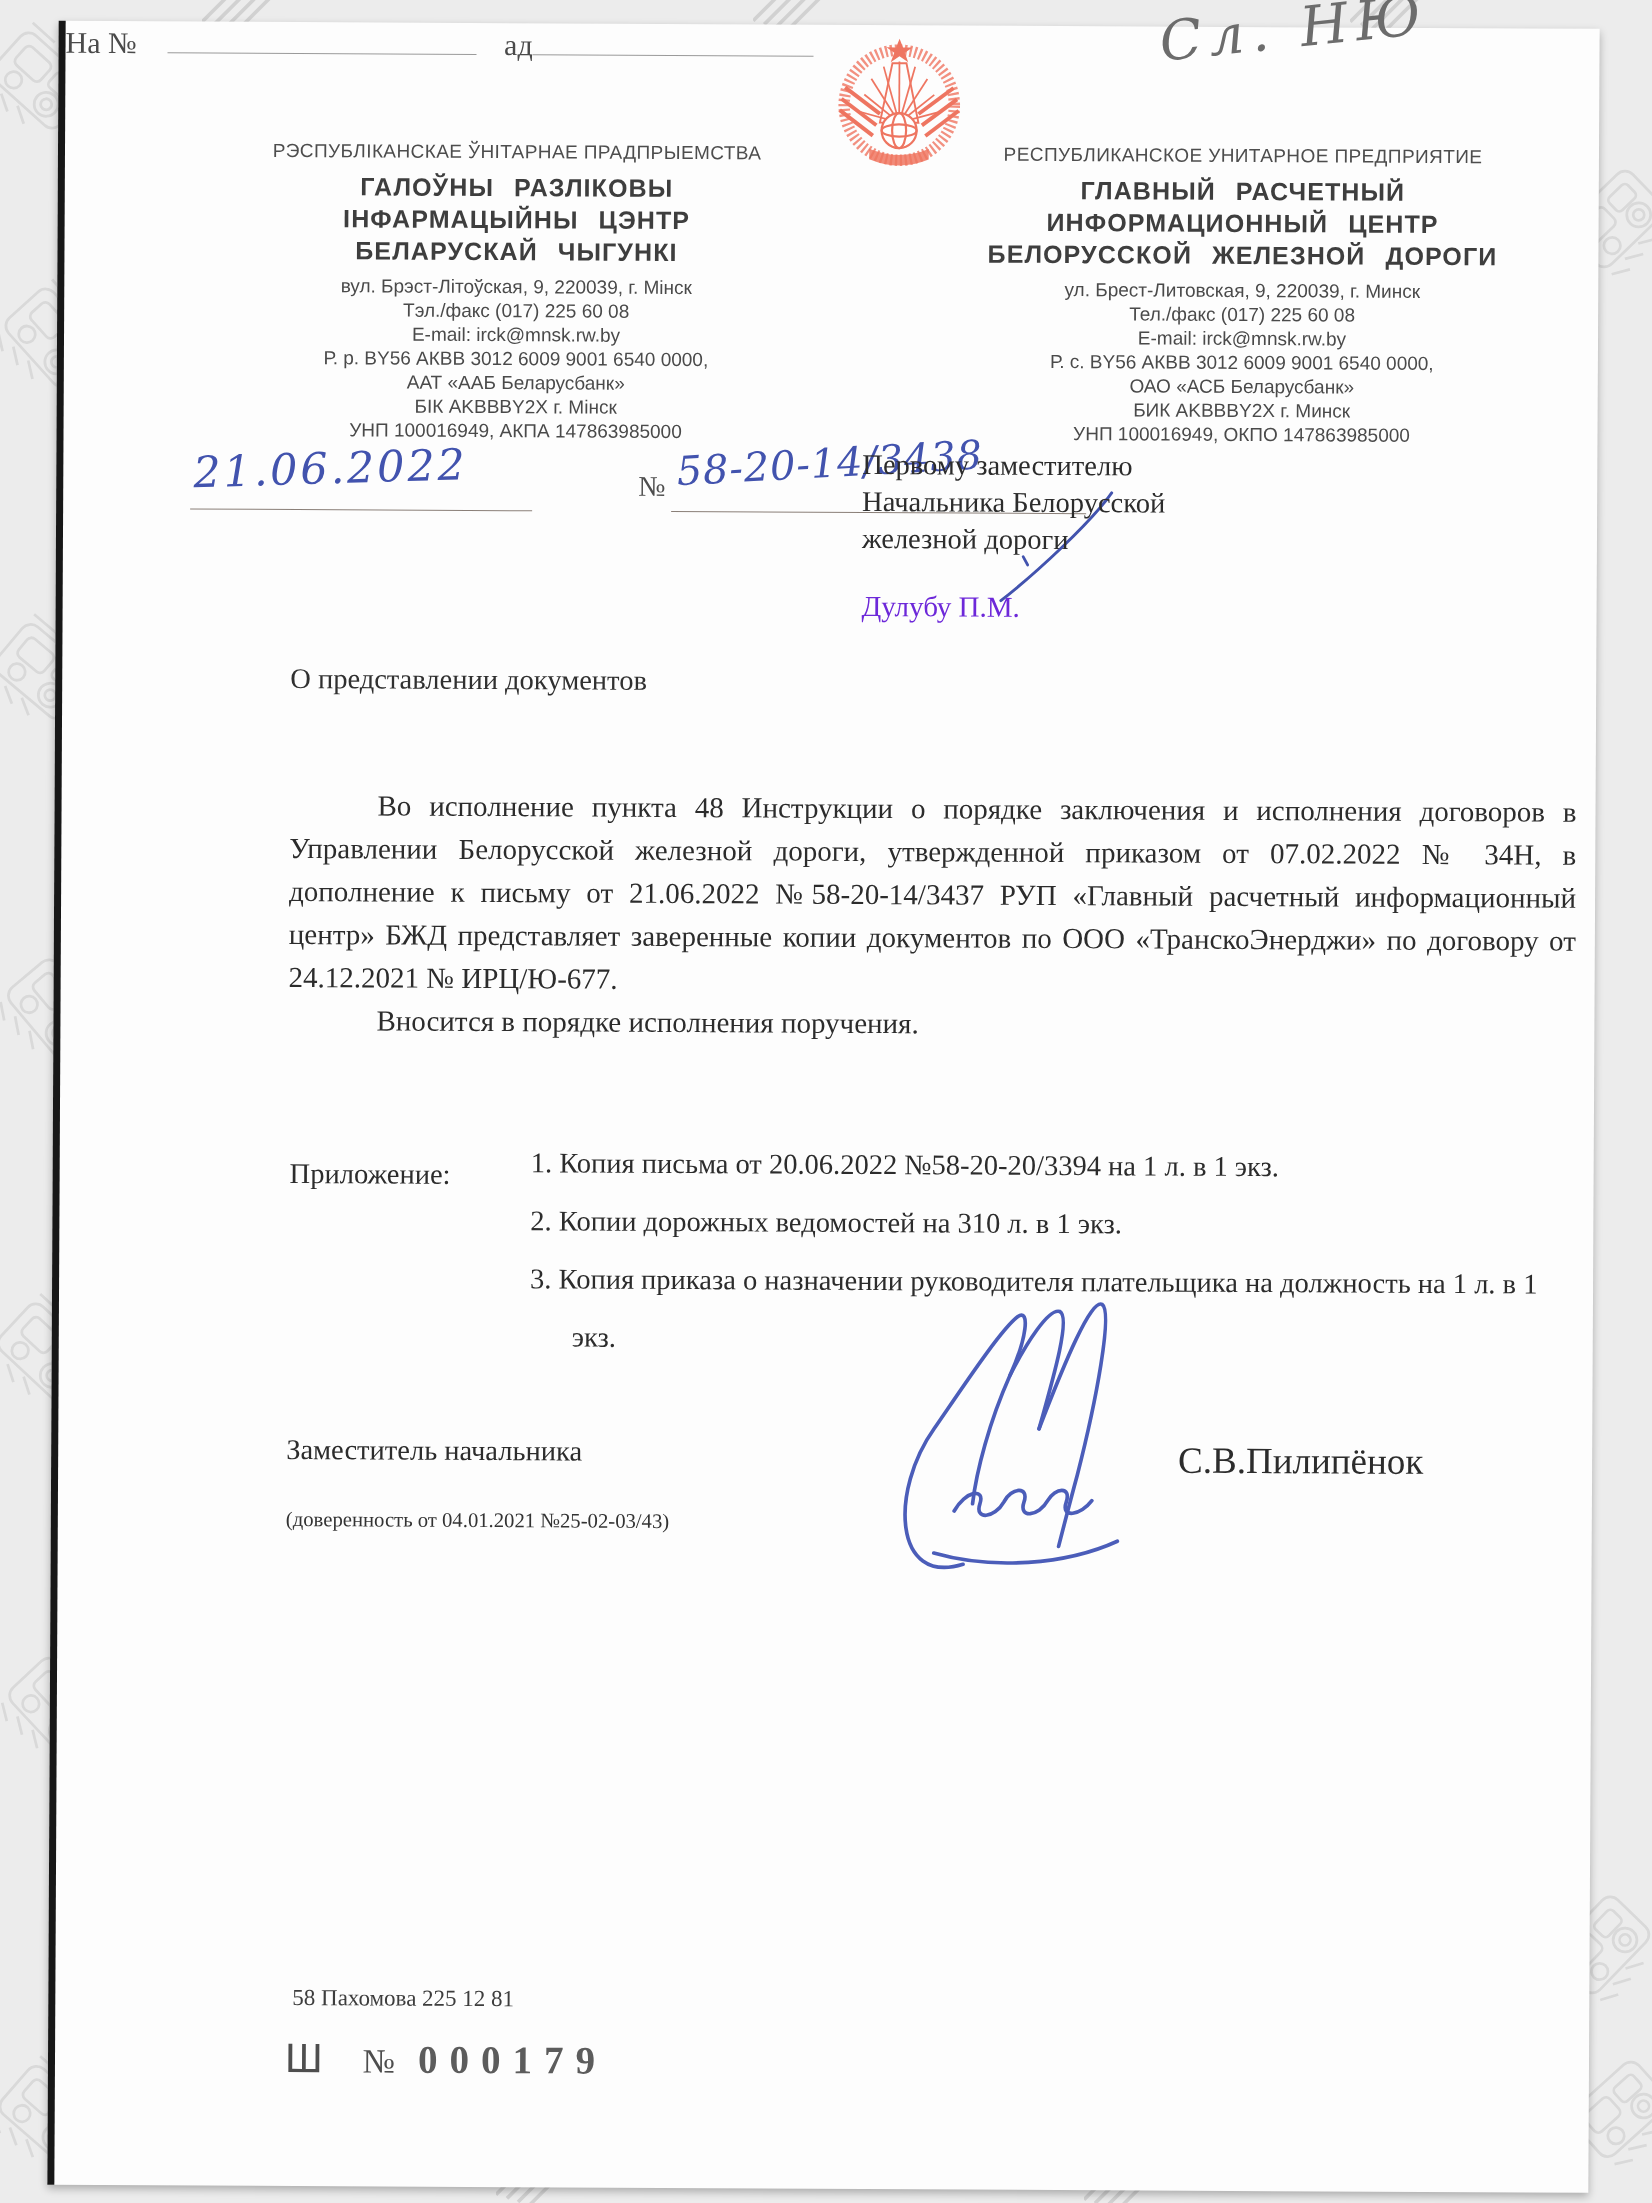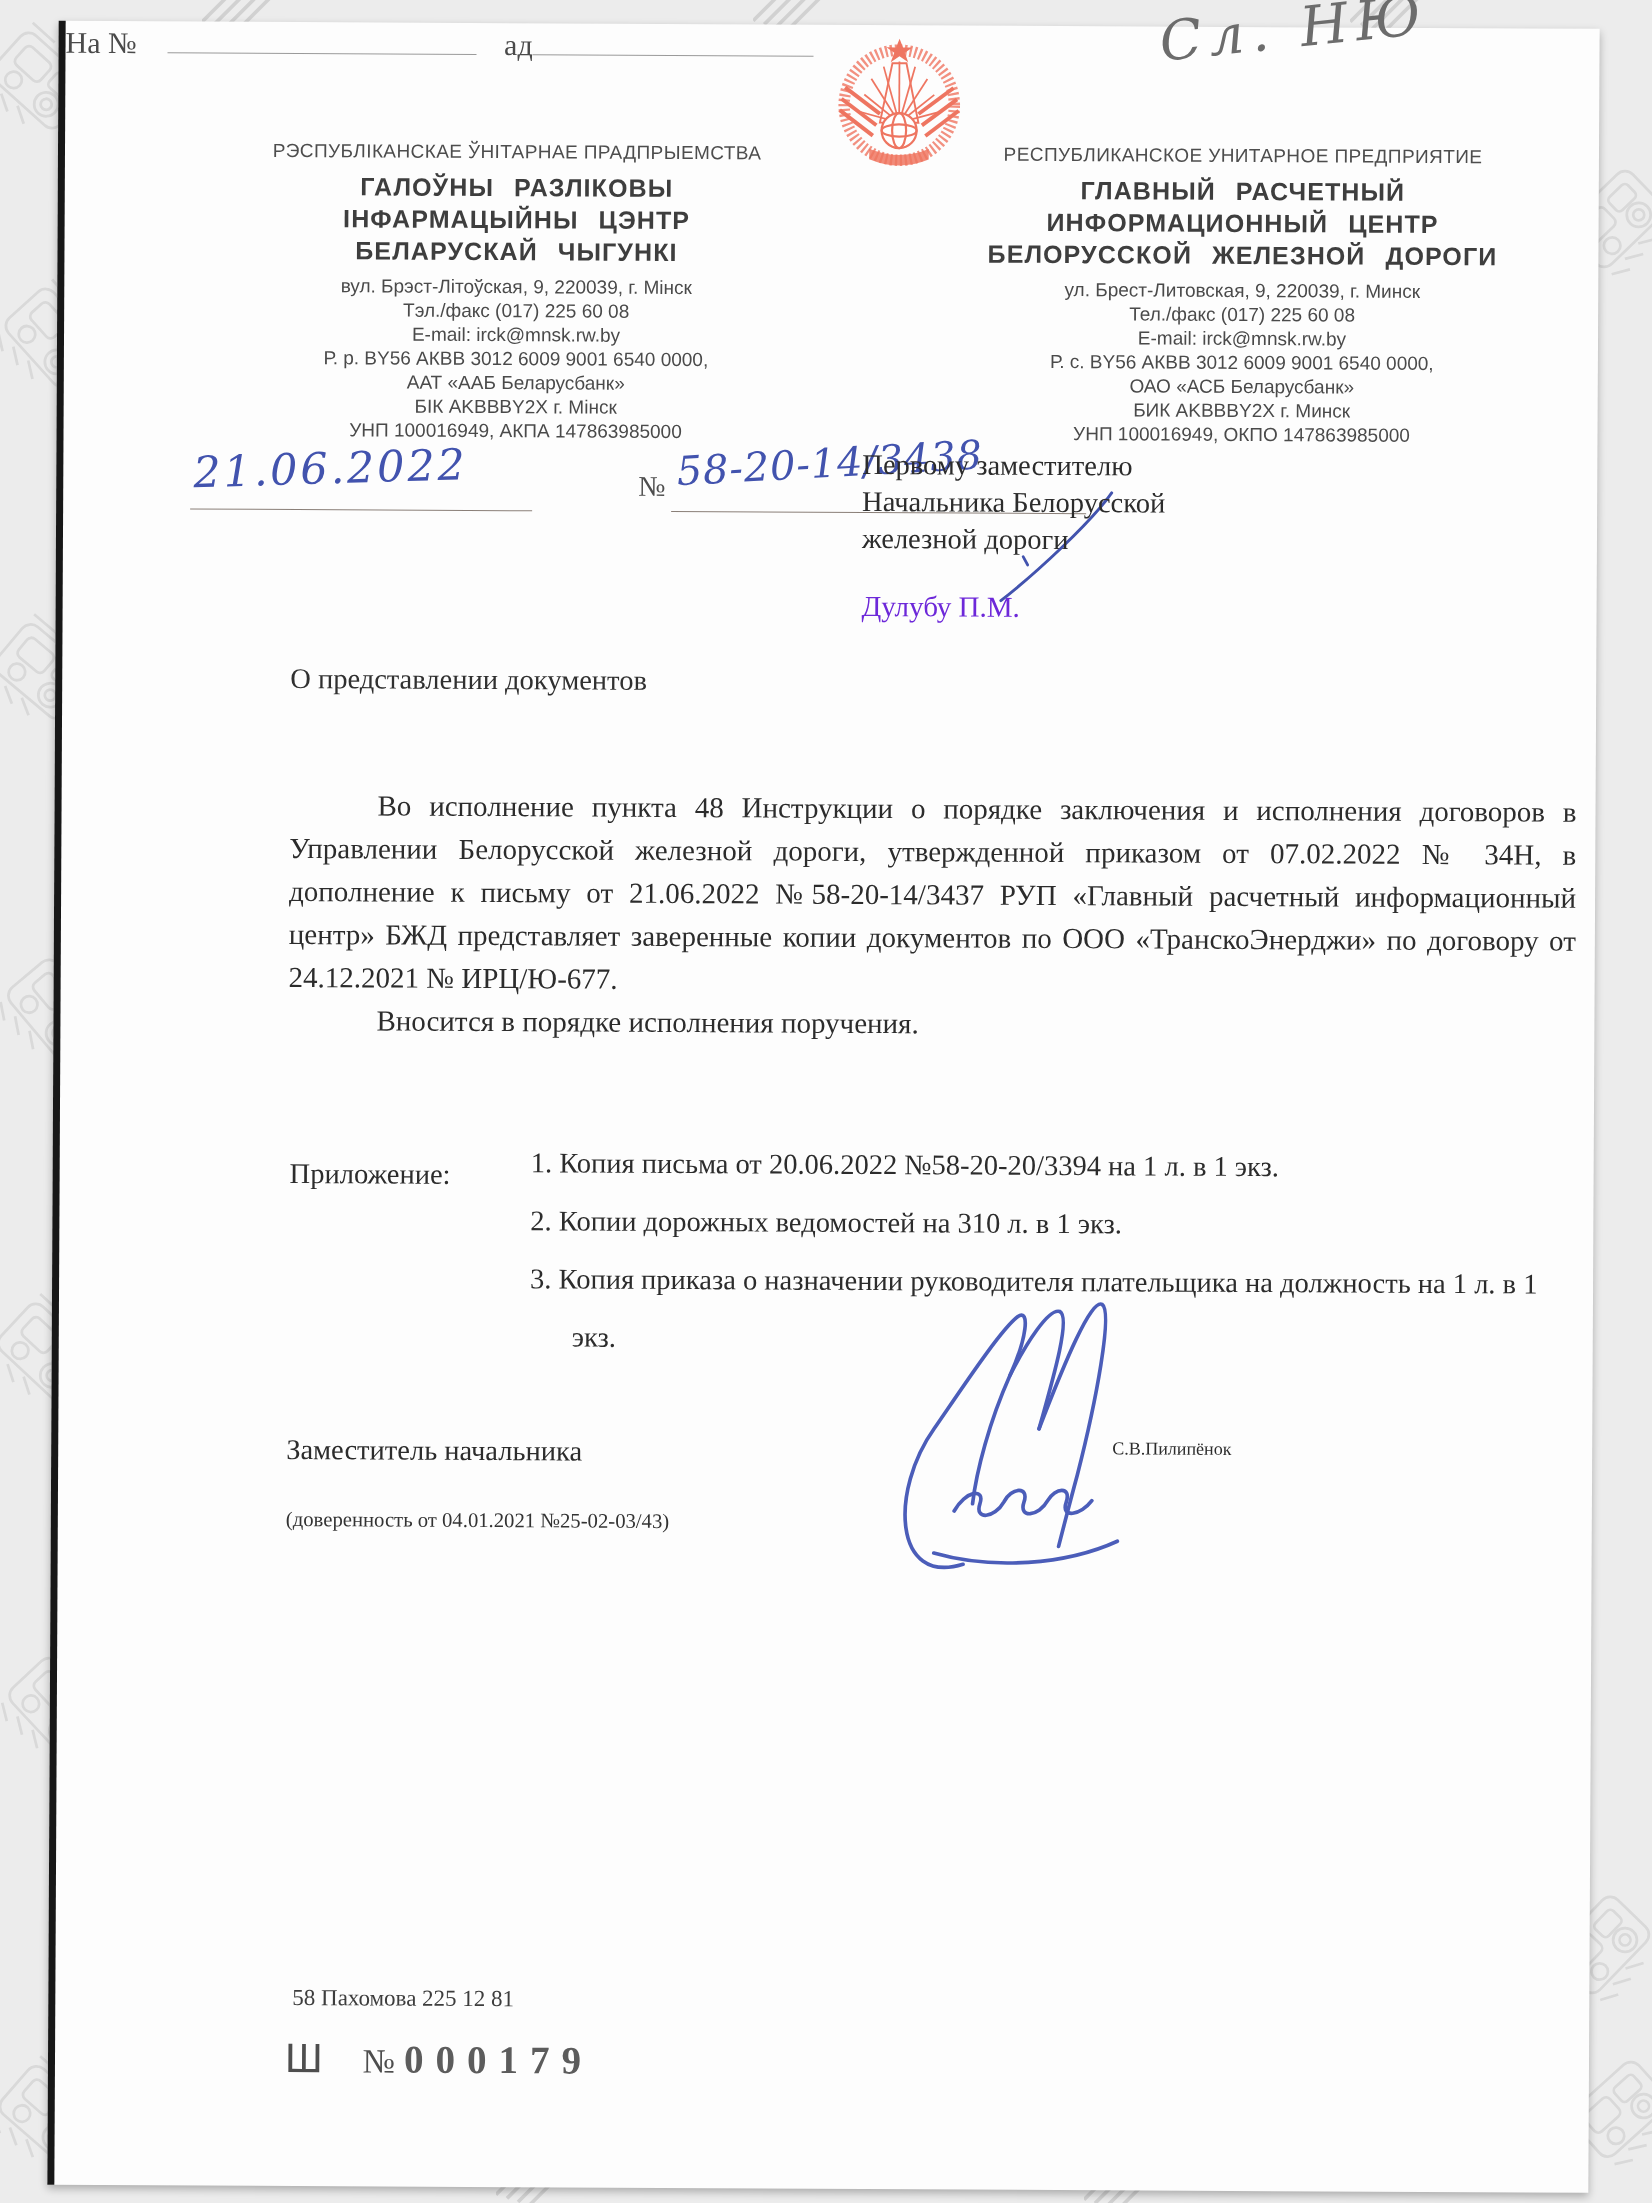--- a/index.html
+++ b/index.html
@@ -52,29 +52,29 @@
   .bodytext{left:228px;top:762px;width:1287px;font-size:29px;line-height:43px;
     text-align:justify;color:#2c2c2c;}
   .bodytext p{margin:0;text-indent:88px;}
   
   .attach{left:230px;top:1111px;width:1295px;font-size:28.5px;line-height:58px;color:#2c2c2c;}
   .attach-label{position:absolute;left:0;top:12px;}
   .attach-items{margin-left:241px;}
   .attach-item{padding-left:42px;text-indent:-42px;}
   
   .sig-position{left:228px;top:1412px;font-size:28.5px;color:#2c2c2c;}
-  .sig-name{left:1054px;top:1412px;font-size:18px;color:#2c2c2c;}
+  .sig-name{left:1120px;top:1412px;font-size:37px;color:#2c2c2c;}
   .sig-svg{left:788px;top:1265px;}
   .sig-note{left:228px;top:1486px;font-size:20.7px;color:#333;}
   
   .executor{left:237px;top:1963px;font-size:23px;color:#3d3d3d;}
   .stamp-row{left:230px;top:2013px;display:flex;align-items:baseline;color:#4e4e4e;}
   .stamp-letter{font-family:"Liberation Sans",sans-serif;font-size:41px;}
   .stamp-no{font-size:34px;margin-left:40px;}
-  .stamp-digits{font-size:39px;letter-spacing:12px;margin-left:9px;color:#5c5c5c;font-weight:600;}
+  .stamp-digits{font-size:39px;letter-spacing:12px;margin-left:23px;color:#5c5c5c;font-weight:600;}
   
   .pencil-note{
     position:absolute;left:1159px;top:-3.7px;z-index:3;
     font-family:"DejaVu Serif",serif;font-style:italic;
     font-size:55px;color:#6c6c6c;letter-spacing:7.3px;transform:rotate(-6deg);
   }
   .tick-svg{left:918px;top:459px;}
 </style>
 </head>
 <body>

